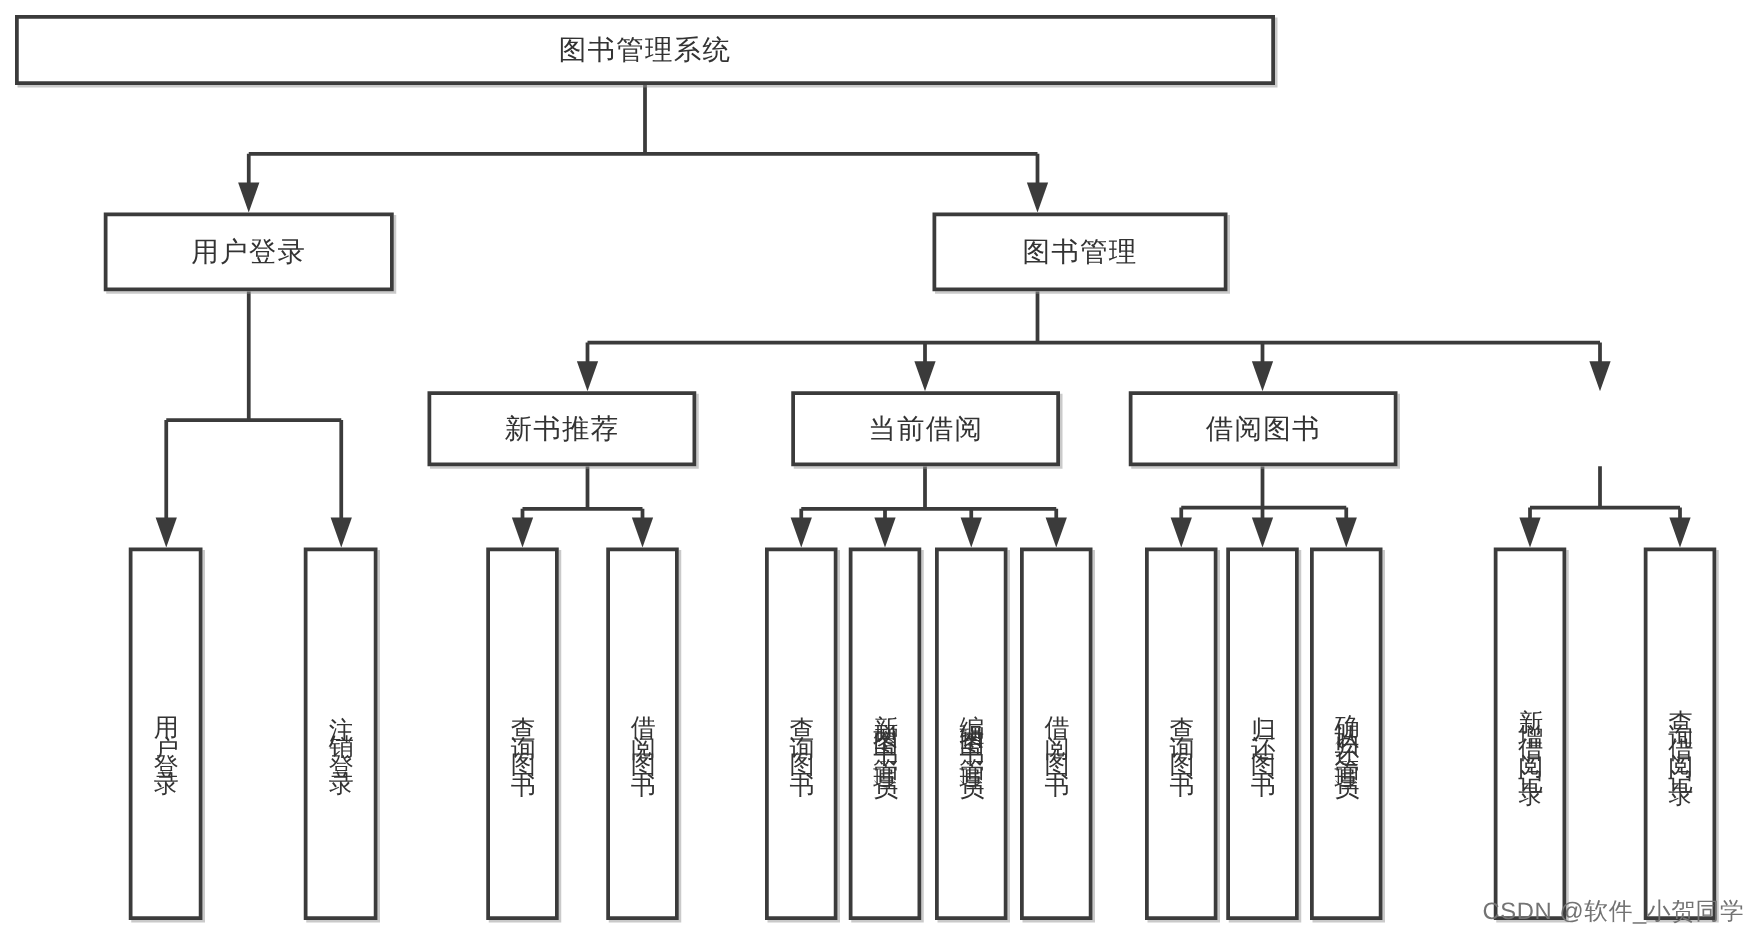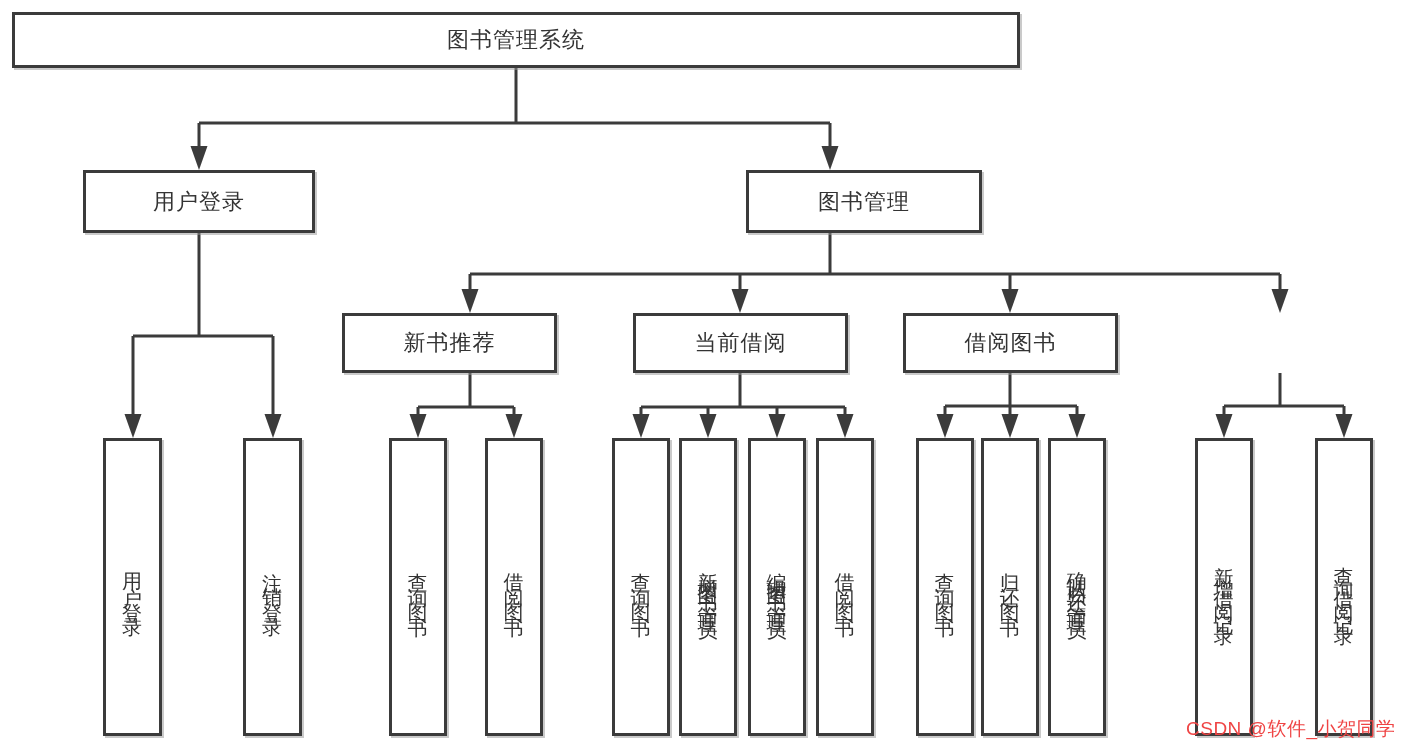--- a/index.html
+++ b/index.html
@@ -16,21 +16,21 @@
   }
   .hnode{font-size:22px;letter-spacing:1px;}
   .leaf{top:438px;height:298px;}
   .vtext{
     writing-mode:vertical-rl;text-orientation:mixed;
     font-size:20px;line-height:1;letter-spacing:7px;white-space:nowrap;
   }
   .vtext.spread{letter-spacing:15px;}
   .watermark{
     position:absolute;left:1186px;top:716px;z-index:5;
-    font-size:19px;color:#ef4444;white-space:nowrap;letter-spacing:.5px;
+    font-size:19px;color:#737373;white-space:nowrap;letter-spacing:.5px;
   }
 </style>
 </head>
 <body>
 
 <div class="stage">
 
   <svg class="connectors" viewBox="0 0 1405 747" xmlns="http://www.w3.org/2000/svg">
     <path fill="none" stroke="#3b3b3b" stroke-width="3" d="
       M516 68 V123 M199 123 H830 M199 123 V147 M830 123 V147

